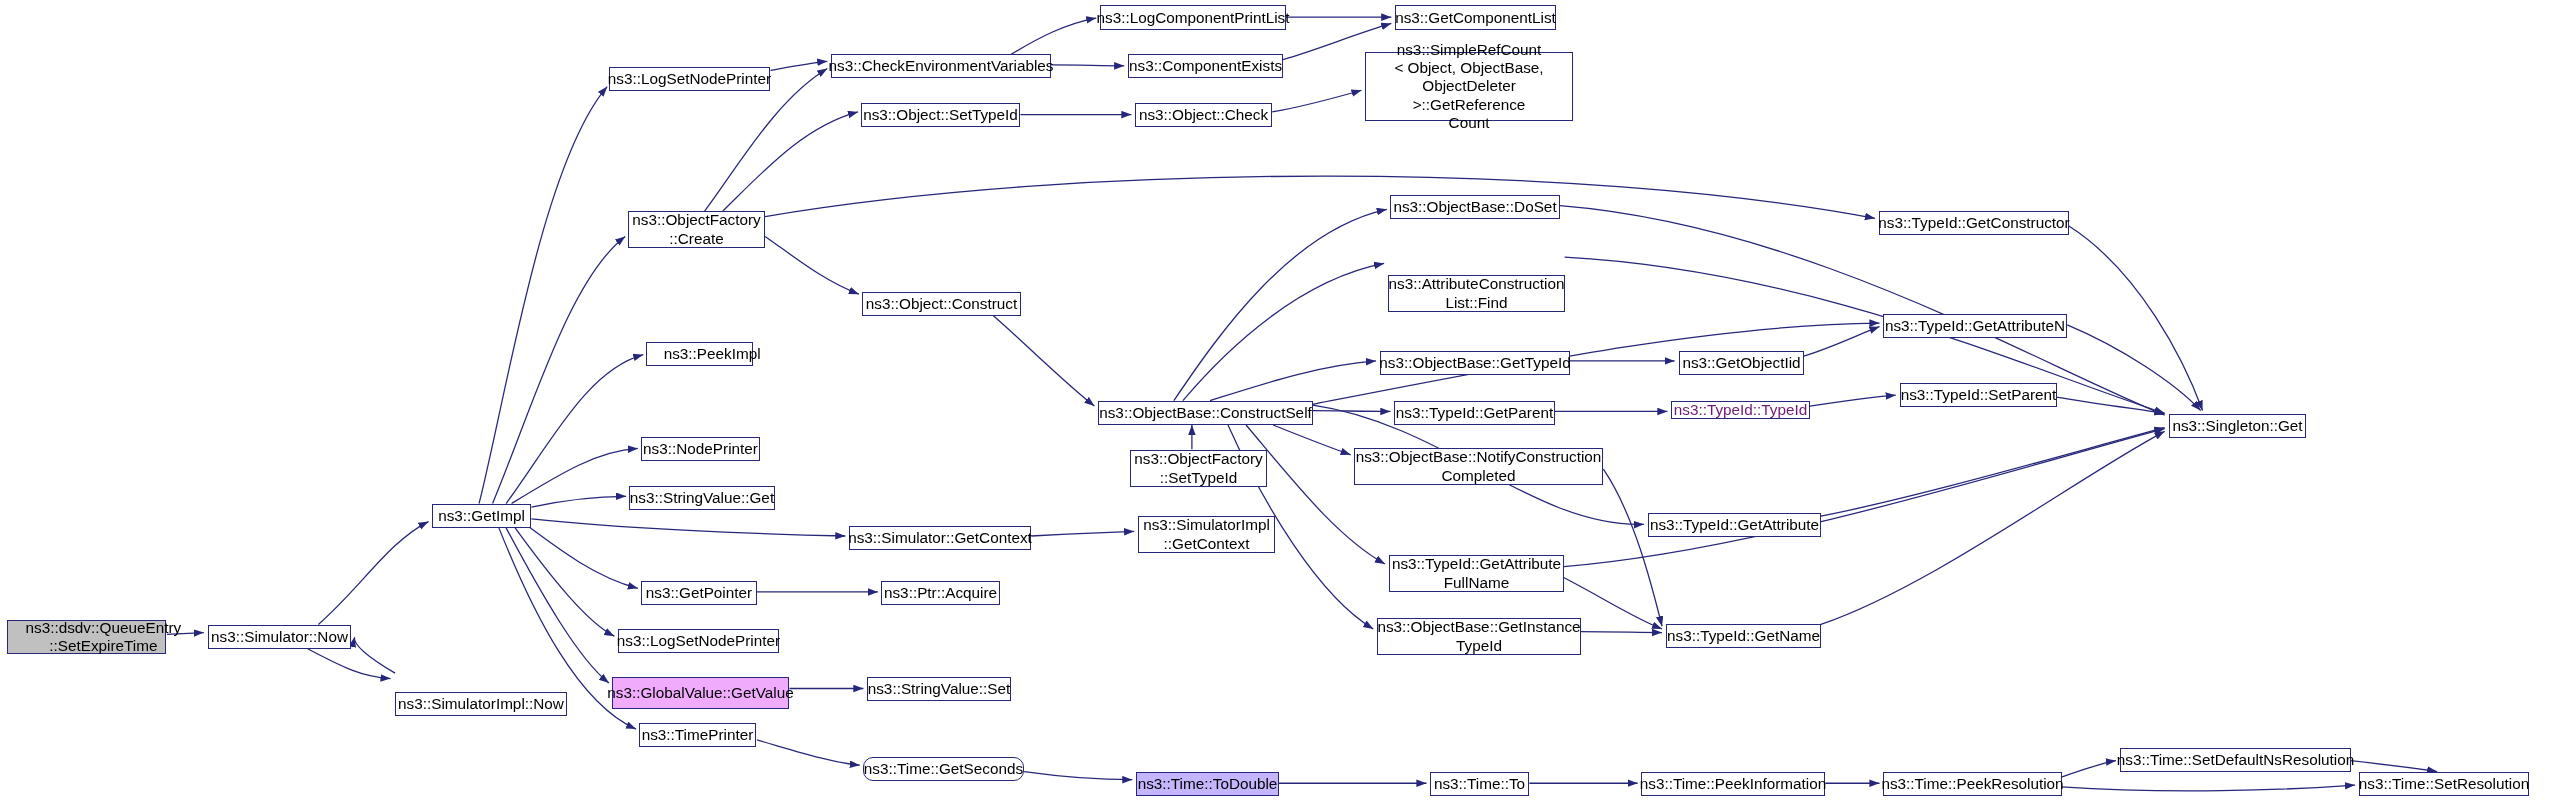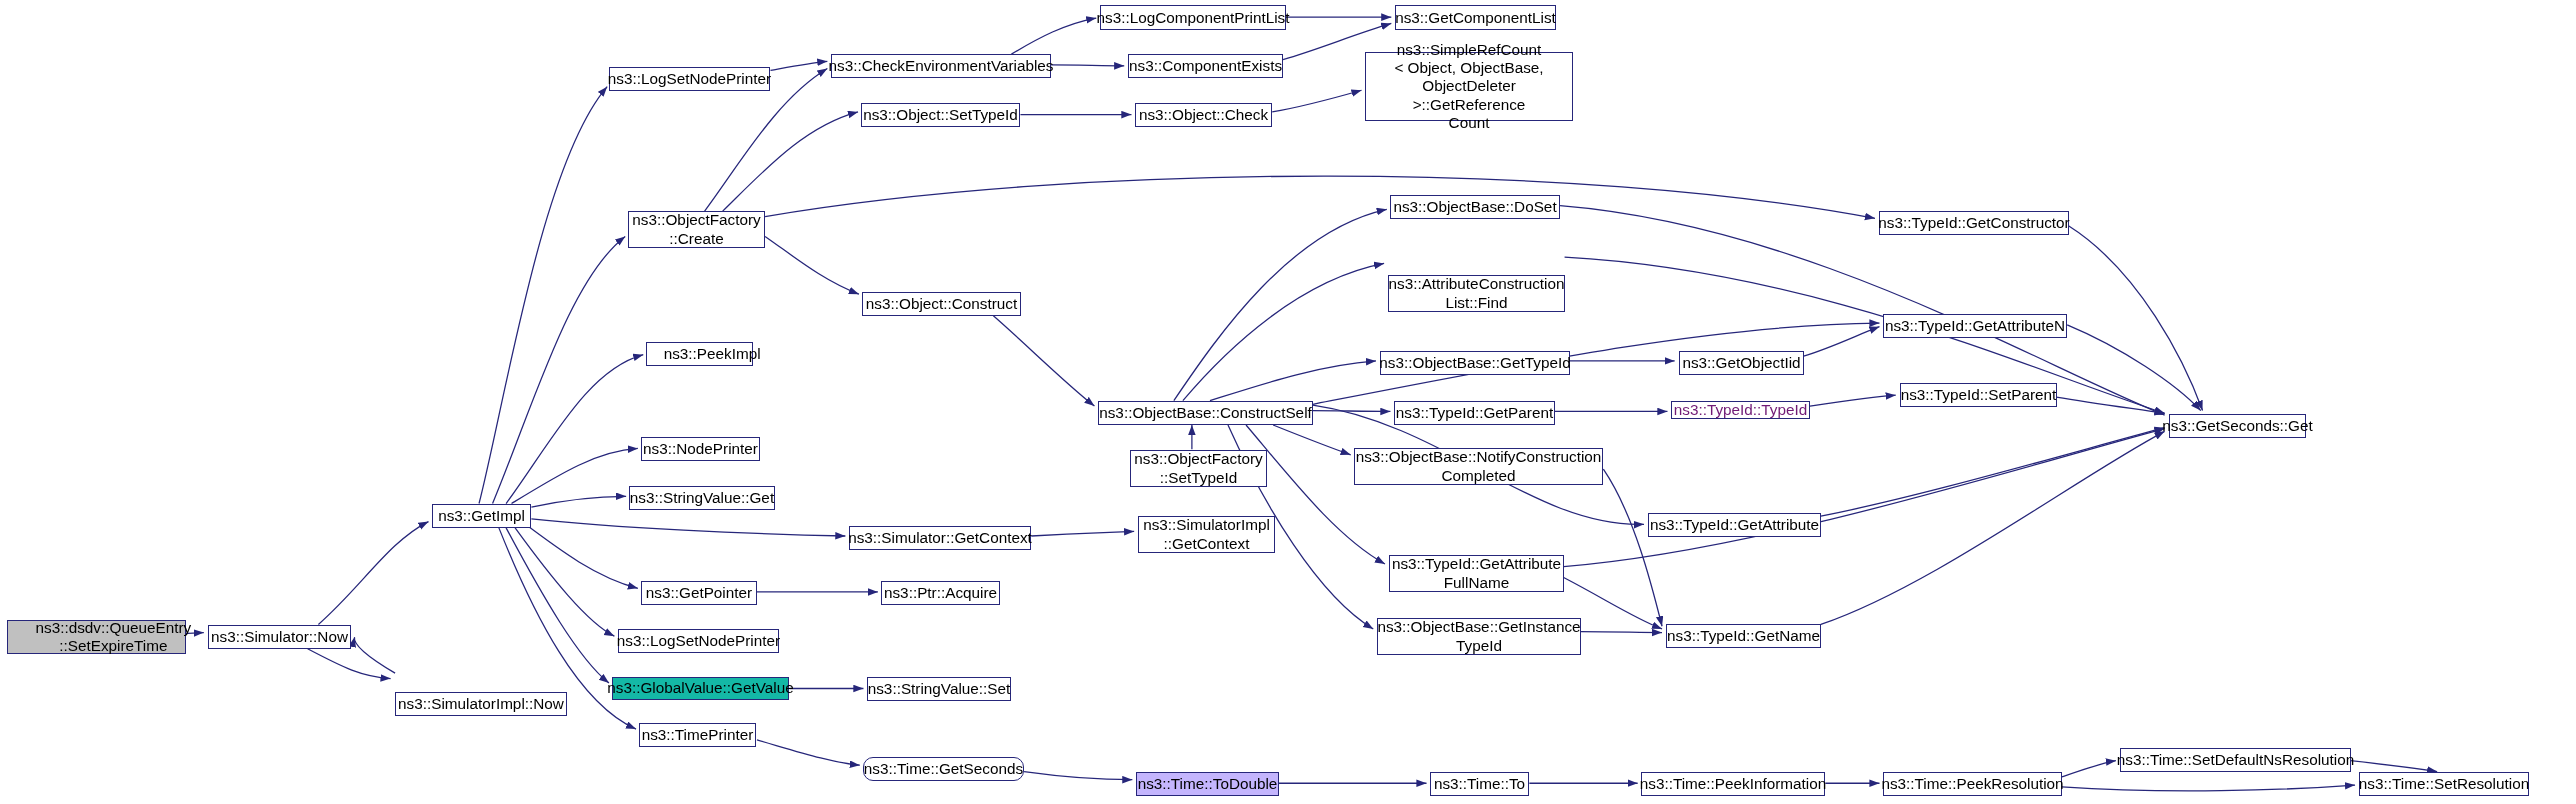--- a/index.html
+++ b/index.html
@@ -112,34 +112,34 @@
         <path d="M2291,250 C2370,300 2420,400 2440,455" marker-end="url(#arrow)"></path>
         <path d="M2290,360 C2350,385 2410,425 2438,455" marker-end="url(#arrow)"></path>
         <path d="M2278,440 C2320,447 2365,453 2398,458" marker-end="url(#arrow)"></path>
         <path d="M2022,868 C2050,868 2065,868 2082,868" marker-end="url(#arrow)"></path>
         <path d="M2284,861 C2310,852 2330,845 2344,843" marker-end="url(#arrow)"></path>
         <path d="M2284,872 C2400,880 2530,876 2609,870" marker-end="url(#arrow)"></path>
         <path d="M2604,843 C2650,848 2680,852 2700,855" marker-end="url(#arrow)"></path>
       </g>
   </svg>
   <div id="nodes">
-      <div class="node root" style="left: 7.2px; top: 620px; width: 179px; height: 34px; border-color: rgb(38, 38, 122); background: rgb(192, 192, 192); color: rgb(0, 0, 0); padding-left: 36px;">ns3::dsdv::QueueEntry
+      <div class="node root" style="left: 7.2px; top: 620px; width: 159px; height: 34px; border-color: rgb(38, 38, 122); background: rgb(192, 192, 192); color: rgb(0, 0, 0); padding-left: 36px;">ns3::dsdv::QueueEntry
 ::SetExpireTime</div>
       <div class="node" style="left: 208px; top: 625px; width: 143px; height: 24.4px; border-color: rgb(38, 38, 122); background: rgb(255, 255, 255); color: rgb(0, 0, 0);">ns3::Simulator::Now</div>
       <div class="node" style="left: 395px; top: 668px; width: 172px; height: 24.4px; border-color: rgb(38, 38, 122); background: rgb(255, 255, 255); color: rgb(0, 0, 0); margin-top: 24px;">ns3::SimulatorImpl::Now</div>
       <div class="node" style="left: 432px; top: 504px; width: 99px; height: 24.4px; border-color: rgb(38, 38, 122); background: rgb(255, 255, 255); color: rgb(0, 0, 0);">ns3::GetImpl</div>
       <div class="node" style="left: 609px; top: 67px; width: 161px; height: 24.4px; border-color: rgb(38, 38, 122); background: rgb(255, 255, 255); color: rgb(0, 0, 0);">ns3::LogSetNodePrinter</div>
       <div class="node" style="left: 628px; top: 211px; width: 137px; height: 37px; border-color: rgb(38, 38, 122); background: rgb(255, 255, 255); color: rgb(0, 0, 0);">ns3::ObjectFactory
 ::Create</div>
       <div class="node" style="left: 646px; top: 342px; width: 107px; height: 24.4px; border-color: rgb(38, 38, 122); background: rgb(255, 255, 255); color: rgb(0, 0, 0); padding-left: 28px;">ns3::PeekImpl</div>
       <div class="node" style="left: 641px; top: 437px; width: 119px; height: 24.4px; border-color: rgb(38, 38, 122); background: rgb(255, 255, 255); color: rgb(0, 0, 0);">ns3::NodePrinter</div>
       <div class="node" style="left: 629px; top: 486px; width: 146px; height: 24.4px; border-color: rgb(38, 38, 122); background: rgb(255, 255, 255); color: rgb(0, 0, 0);">ns3::StringValue::Get</div>
       <div class="node" style="left: 641px; top: 581px; width: 116px; height: 24.4px; border-color: rgb(38, 38, 122); background: rgb(255, 255, 255); color: rgb(0, 0, 0);">ns3::GetPointer</div>
       <div class="node" style="left: 618px; top: 629px; width: 161px; height: 24.4px; border-color: rgb(38, 38, 122); background: rgb(255, 255, 255); color: rgb(0, 0, 0);">ns3::LogSetNodePrinter</div>
-      <div class="node" style="left: 612px; top: 677px; width: 177px; height: 23px; border-color: rgb(38, 38, 122); background: #14b8a6; color: rgb(0, 0, 0);">ns3::GlobalValue::GetValue</div>
+      <div class="node" style="left: 612px; top: 677px; width: 177px; height: 32px; border-color: rgb(38, 38, 122); background: #f0abfc; color: rgb(0, 0, 0);">ns3::GlobalValue::GetValue</div>
       <div class="node" style="left: 639px; top: 723px; width: 117px; height: 24.4px; border-color: rgb(38, 38, 122); background: rgb(255, 255, 255); color: rgb(0, 0, 0);">ns3::TimePrinter</div>
       <div class="node" style="left: 831px; top: 54px; width: 220px; height: 24.4px; border-color: rgb(38, 38, 122); background: rgb(255, 255, 255); color: rgb(0, 0, 0);">ns3::CheckEnvironmentVariables</div>
       <div class="node" style="left: 861px; top: 103px; width: 159px; height: 24.4px; border-color: rgb(38, 38, 122); background: rgb(255, 255, 255); color: rgb(0, 0, 0);">ns3::Object::SetTypeId</div>
       <div class="node" style="left: 862px; top: 292px; width: 159px; height: 24.4px; border-color: rgb(38, 38, 122); background: rgb(255, 255, 255); color: rgb(0, 0, 0);">ns3::Object::Construct</div>
       <div class="node" style="left: 849px; top: 526px; width: 182px; height: 24.4px; border-color: rgb(38, 38, 122); background: rgb(255, 255, 255); color: rgb(0, 0, 0);">ns3::Simulator::GetContext</div>
       <div class="node" style="left: 881px; top: 581px; width: 119px; height: 24.4px; border-color: rgb(38, 38, 122); background: rgb(255, 255, 255); color: rgb(0, 0, 0);">ns3::Ptr::Acquire</div>
       <div class="node" style="left: 867px; top: 677px; width: 144px; height: 24.4px; border-color: rgb(38, 38, 122); background: rgb(255, 255, 255); color: rgb(0, 0, 0);">ns3::StringValue::Set</div>
       <div class="node" style="left: 863px; top: 757px; width: 161px; height: 24.4px; border-color: rgb(38, 38, 122); background: rgb(255, 255, 255); color: rgb(0, 0, 0); border-radius: 10px;">ns3::Time::GetSeconds</div>
       <div class="node" style="left: 1100px; top: 5.4px; width: 186px; height: 24.4px; border-color: rgb(38, 38, 122); background: rgb(255, 255, 255); color: rgb(0, 0, 0);">ns3::LogComponentPrintList</div>
       <div class="node" style="left: 1128px; top: 54px; width: 155px; height: 24.4px; border-color: rgb(38, 38, 122); background: rgb(255, 255, 255); color: rgb(0, 0, 0);">ns3::ComponentExists</div>
@@ -169,18 +169,18 @@
       <div class="node" style="left: 1430px; top: 772px; width: 99px; height: 24.4px; border-color: rgb(38, 38, 122); background: rgb(255, 255, 255); color: rgb(0, 0, 0);">ns3::Time::To</div>
       <div class="node" style="left: 1679px; top: 351px; width: 125px; height: 24.4px; border-color: rgb(38, 38, 122); background: rgb(255, 255, 255); color: rgb(0, 0, 0);">ns3::GetObjectIid</div>
       <div class="node" style="left: 1671px; top: 401px; width: 139px; height: 18px; border-color: rgb(38, 38, 122); background: rgb(255, 255, 255); color: #701a75;">ns3::TypeId::TypeId</div>
       <div class="node" style="left: 1648px; top: 513px; width: 173px; height: 24.4px; border-color: rgb(38, 38, 122); background: rgb(255, 255, 255); color: rgb(0, 0, 0);">ns3::TypeId::GetAttribute</div>
       <div class="node" style="left: 1666px; top: 624px; width: 155px; height: 24.4px; border-color: rgb(38, 38, 122); background: rgb(255, 255, 255); color: rgb(0, 0, 0);">ns3::TypeId::GetName</div>
       <div class="node" style="left: 1641px; top: 772px; width: 184px; height: 24.4px; border-color: rgb(38, 38, 122); background: rgb(255, 255, 255); color: rgb(0, 0, 0);">ns3::Time::PeekInformation</div>
       <div class="node" style="left: 1879px; top: 211px; width: 190px; height: 24.4px; border-color: rgb(38, 38, 122); background: rgb(255, 255, 255); color: rgb(0, 0, 0);">ns3::TypeId::GetConstructor</div>
       <div class="node" style="left: 1883px; top: 314px; width: 184px; height: 24.4px; border-color: rgb(38, 38, 122); background: rgb(255, 255, 255); color: rgb(0, 0, 0);">ns3::TypeId::GetAttributeN</div>
       <div class="node" style="left: 1900px; top: 383px; width: 157px; height: 24.4px; border-color: rgb(38, 38, 122); background: rgb(255, 255, 255); color: rgb(0, 0, 0);">ns3::TypeId::SetParent</div>
       <div class="node" style="left: 1883px; top: 772px; width: 179px; height: 24.4px; border-color: rgb(38, 38, 122); background: rgb(255, 255, 255); color: rgb(0, 0, 0);">ns3::Time::PeekResolution</div>
-      <div class="node" style="left: 2169px; top: 414px; width: 137px; height: 24.4px; border-color: rgb(38, 38, 122); background: rgb(255, 255, 255); color: rgb(0, 0, 0);">ns3::GetSeconds::Get</div>
+      <div class="node" style="left: 2169px; top: 414px; width: 137px; height: 24.4px; border-color: rgb(38, 38, 122); background: rgb(255, 255, 255); color: rgb(0, 0, 0);">ns3::Singleton::Get</div>
       <div class="node" style="left: 2120px; top: 748px; width: 231px; height: 24.4px; border-color: rgb(38, 38, 122); background: rgb(255, 255, 255); color: rgb(0, 0, 0);">ns3::Time::SetDefaultNsResolution</div>
       <div class="node" style="left: 2359px; top: 772px; width: 170px; height: 24.4px; border-color: rgb(38, 38, 122); background: rgb(255, 255, 255); color: rgb(0, 0, 0);">ns3::Time::SetResolution</div>
     </div>
 </div>
 
 
 </body></html>

